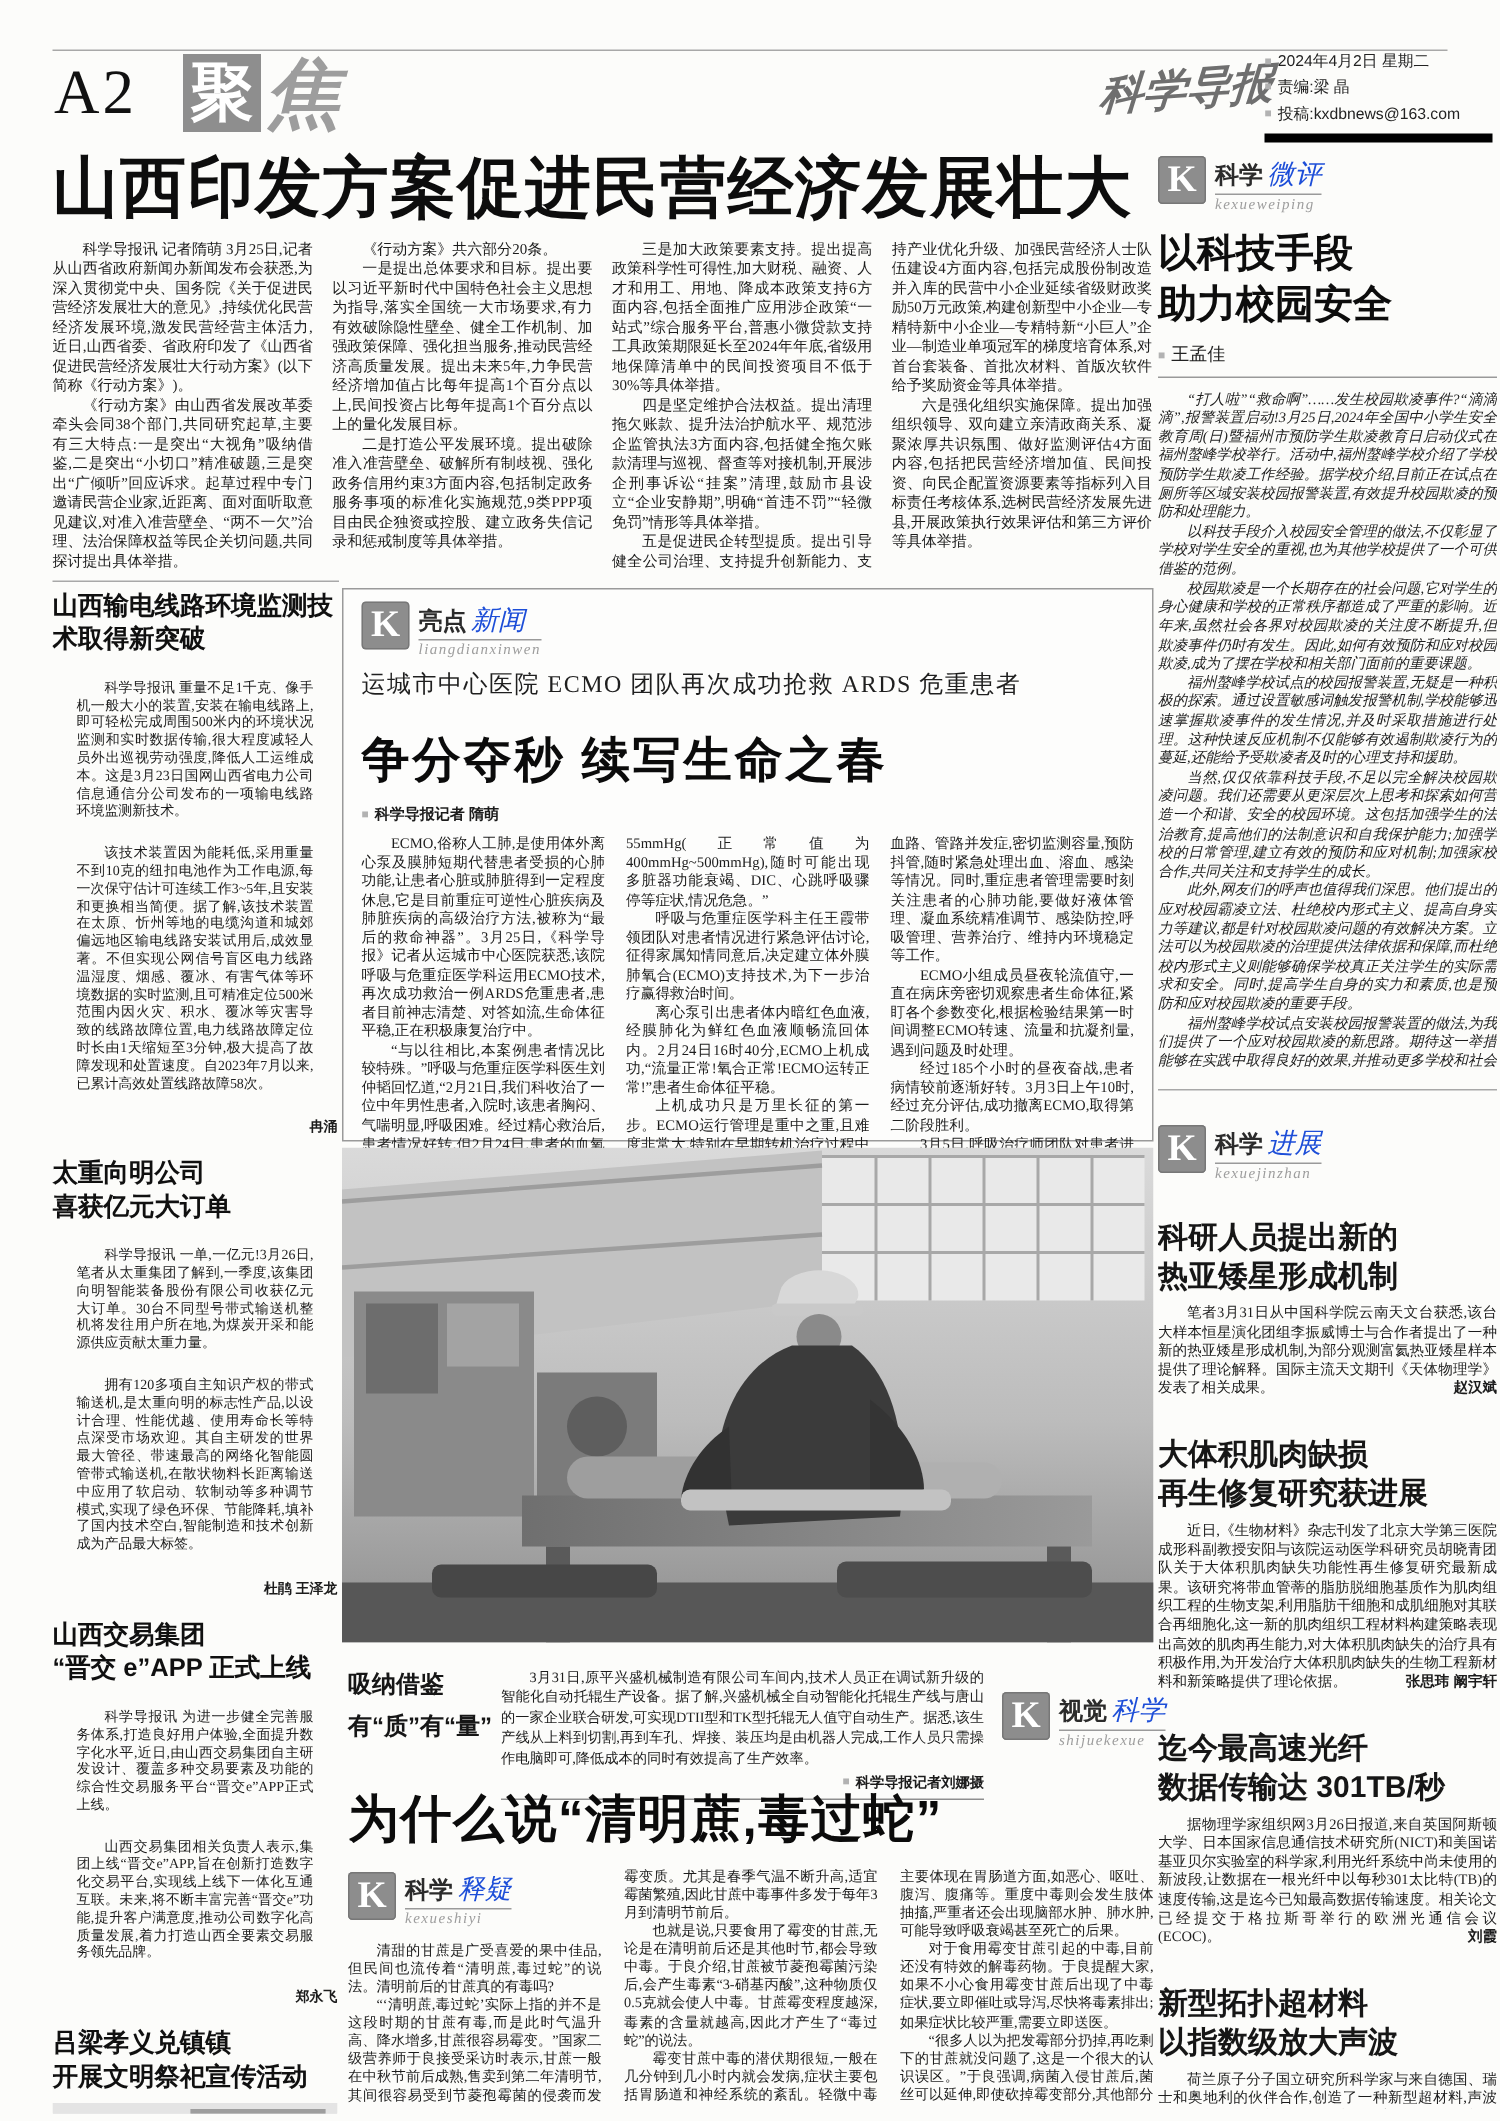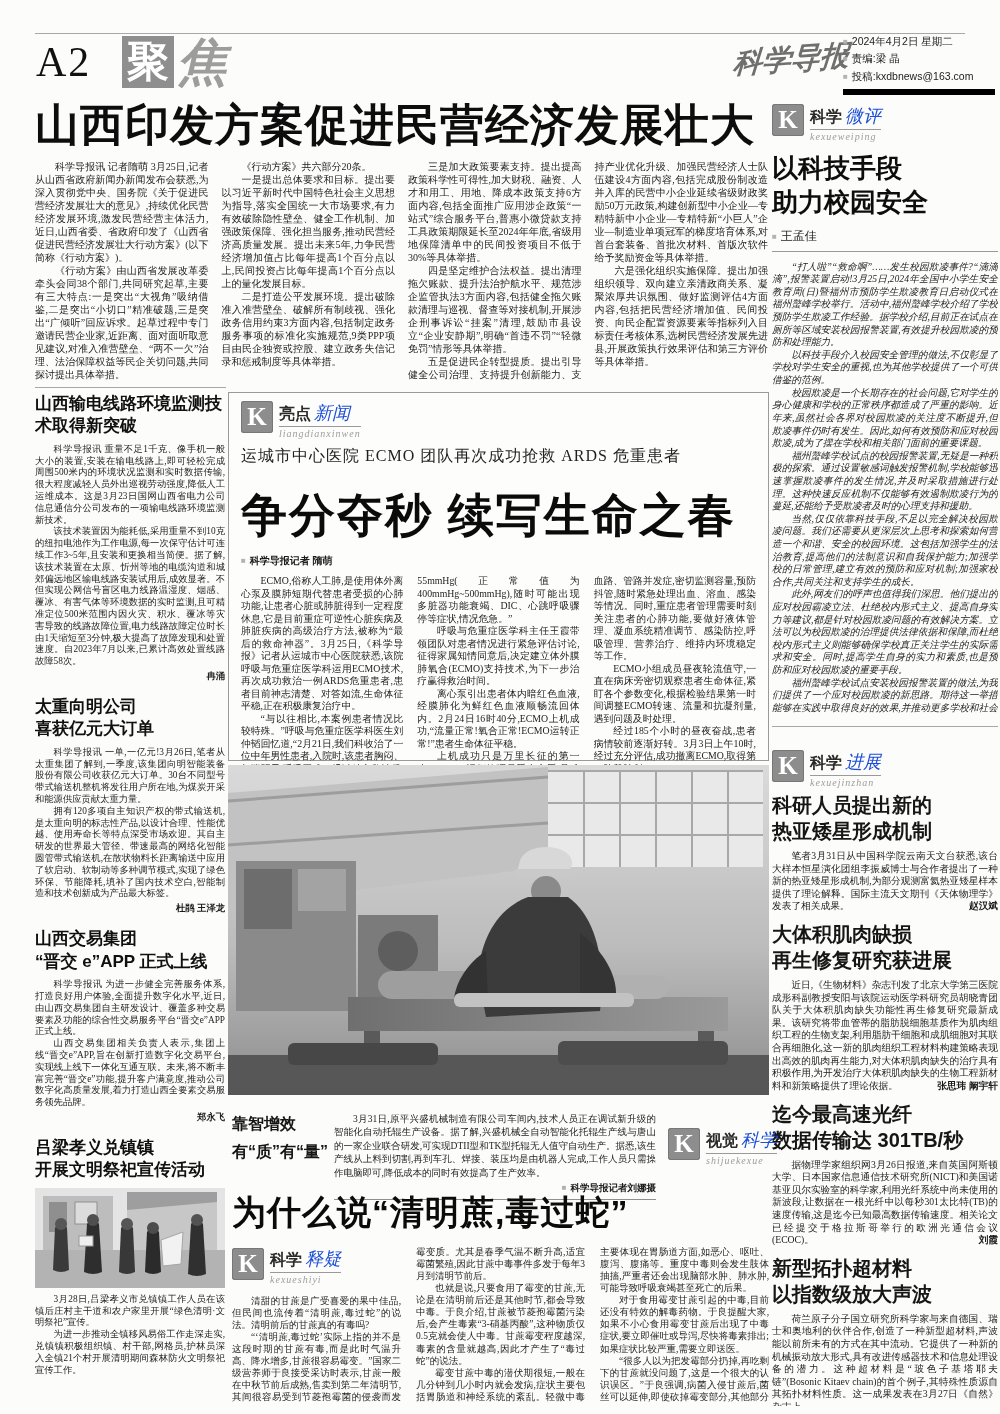--- a/index.html
+++ b/index.html
@@ -40,37 +40,37 @@
   .wp-title{font-family:"Liberation Sans",sans-serif;font-weight:900;font-size:26px;line-height:1.3;
             color:#0d0d0d;margin:10px 0 8px;}
   .wp-author{font-family:"Liberation Sans",sans-serif;font-weight:normal;font-size:12px;color:#222;
              border-bottom:1px solid #999;padding-bottom:6px;margin-bottom:9px;}
   .wp-body{font-style:italic;font-size:9.7px;line-height:1.3;text-align:justify;height:452px;overflow:hidden;}
   .wp-body .para{margin:0;}
   
   .jinzhan{left:772px;top:750px;width:226px;height:656px;overflow:hidden;}
   .jz-art{margin-bottom:8px;}
   .jz-title{font-family:"Liberation Sans",sans-serif;font-weight:bold;font-size:20px;line-height:1.3;
-            color:#161616;margin:4px 0 6px;}
+            color:#161616;margin:24px 0 6px;}
   .jz-body{font-size:9.7px;line-height:1.3;text-align:justify;margin:0;text-indent:2em;}
   .jz-author{float:right;font-family:"Liberation Sans",sans-serif;font-weight:bold;font-size:9.7px;text-indent:0;}
   
   .leftcol{left:35px;top:393px;width:190px;height:1016px;overflow:hidden;}
   .lart{margin-bottom:13px;}
   .lart-title{font-family:"Liberation Sans",sans-serif;font-weight:bold;font-size:17px;line-height:1.32;
               color:#101010;margin:0 0 6px;}
   .lart-body{font-size:9.3px;line-height:1.27;text-align:justify;}
-  .lart-body .para{margin:0;}
+  .lart-body .para{margin:16px;}
   .author-line{text-align:right;font-family:"Liberation Sans",sans-serif;font-weight:bold;font-size:9.3px;margin:2px 0 0;}
   .lphoto{width:190px;height:100px;margin:2px 0 6px;display:block;}
   
   .hlbox{left:228px;top:392px;width:541px;height:369px;border:1px solid #9a9a9a;box-sizing:border-box;
          padding:8px 12px;background:#fdfdfc;}
   .hl-kicker{font-family:Liberation Serif, serif;font-size:16px;letter-spacing:1px;color:#1f1f1f;margin:7px 0 18px;}
-  .hl-title{font-family:"Liberation Sans",sans-serif;font-weight:900;font-size:46px;letter-spacing:2px;
+  .hl-title{font-family:"Liberation Sans",sans-serif;font-weight:900;font-size:32px;letter-spacing:2px;
             color:#0b0b0b;margin:0 0 7px;}
   .hl-byline{font-family:"Liberation Sans",sans-serif;font-weight:bold;font-size:10px;margin-bottom:7px;}
   .hl-cols{column-count:3;column-gap:14px;height:228px;overflow:hidden;font-size:9.8px;line-height:1.28;text-align:justify;}
   
   .mainphoto{left:228px;top:765px;width:541px;height:330px;display:block;}
   .cap-label{left:232px;top:1110px;width:96px;font-family:"Liberation Sans",sans-serif;font-weight:bold;
              font-size:16px;line-height:1.75;color:#161616;}
   .cap-wrap{left:334px;top:1099px;width:322px;border-bottom:1px solid #8f8f8f;padding-bottom:4px;}
   .cap-text{font-size:9.5px;line-height:1.42;text-align:justify;margin:14px 0 2px;}
   .cap-credit{text-align:right;font-family:"Liberation Sans",sans-serif;font-weight:bold;font-size:9.5px;}
@@ -319,21 +319,21 @@
     <path d="M300 132 C268 144 252 176 250 212 L258 252 L372 246 C378 196 368 152 340 132 Z" fill="#3b3b3b"></path>
     <path d="M258 186 C240 198 228 216 226 234 L260 240 Z" fill="#323232"></path>
     <path d="M352 168 C376 186 388 210 388 228 L352 238 Z" fill="#343434"></path>
     <rect x="226" y="228" width="180" height="14" rx="6" fill="#c2c2c2"></rect>
     <rect x="0" y="290" width="541" height="40" fill="#575757"></rect>
     <rect x="60" y="278" width="150" height="22" rx="6" fill="#474747"></rect>
     <rect x="330" y="276" width="170" height="24" rx="6" fill="#4d4d4d"></rect>
   </svg>
 
   <div class="abs cap-label">
-    <div>靠智增效</div>
+    <div>吸纳借鉴</div>
     <div>有“质”有“量”</div>
   </div>
   <div class="abs cap-wrap">
     <p class="cap-text" style="text-indent:2em;">3月31日,原平兴盛机械制造有限公司车间内,技术人员正在调试新升级的智能化自动托辊生产设备。据了解,兴盛机械全自动智能化托辊生产线与唐山的一家企业联合研发,可实现DTII型和TK型托辊无人值守自动生产。据悉,该生产线从上料到切割,再到车孔、焊接、装压均是由机器人完成,工作人员只需操作电脑即可,降低成本的同时有效提高了生产效率。</p>
     <div class="cap-credit"><span class="sq">■</span><span>科学导报记者刘娜摄</span></div>
   </div>
   <div class="abs shijue-logo klogo">
     <div class="kbox">K</div>
     <div class="kmeta">
       <div class="krow">

